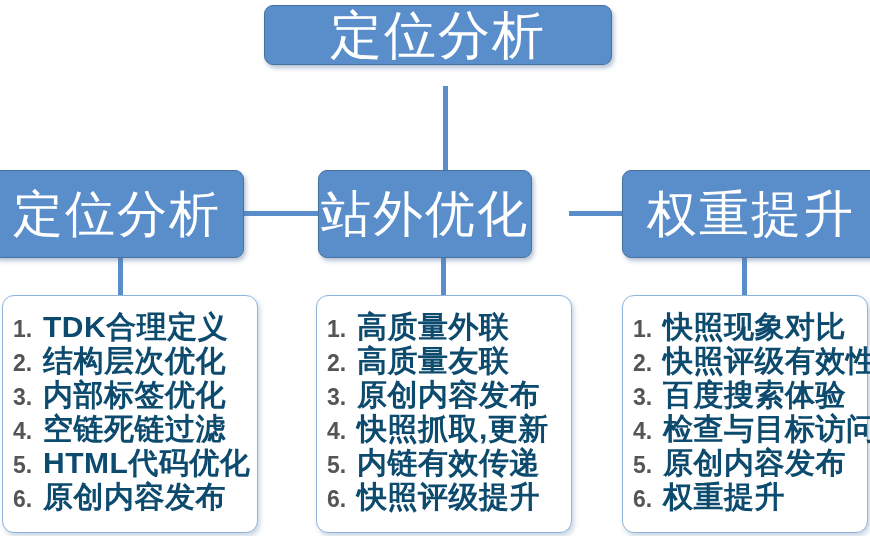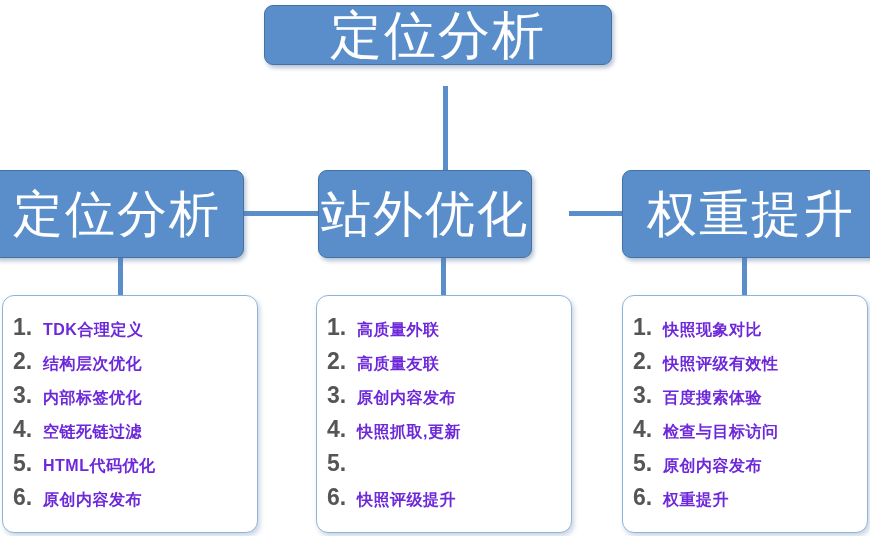--- a/index.html
+++ b/index.html
@@ -90,22 +90,22 @@
     line-height: 34px;
     white-space: nowrap;
   }
   .li-num {
     color: #555555;
     font-size: 23px;
     font-weight: 700;
     min-width: 26px;
   }
   .li-text {
-    color: #6d28d9;
-    font-size: 16px;
+    color: #0c4a6e;
+    font-size: 30px;
     font-weight: 700;
     letter-spacing: 0.5px;
   }
 </style>
 </head>
 <body>
 
 <div id="canvas">
 
   <div class="conn conn-v" style="left:443px; top:86px; height:86px;"></div>
@@ -171,20 +171,21 @@
       <li>
         <span class="li-num">3.</span>
         <span class="li-text">原创内容发布</span>
       </li>
       <li>
         <span class="li-num">4.</span>
         <span class="li-text">快照抓取,更新</span>
       </li>
       <li>
         <span class="li-num">5.</span>
+        <span class="li-text">内链有效传递</span>
       </li>
       <li>
         <span class="li-num">6.</span>
         <span class="li-text">快照评级提升</span>
       </li>
     </ol>
   </div>
 
   <div class="listbox" id="list-weight">
     <ol>

